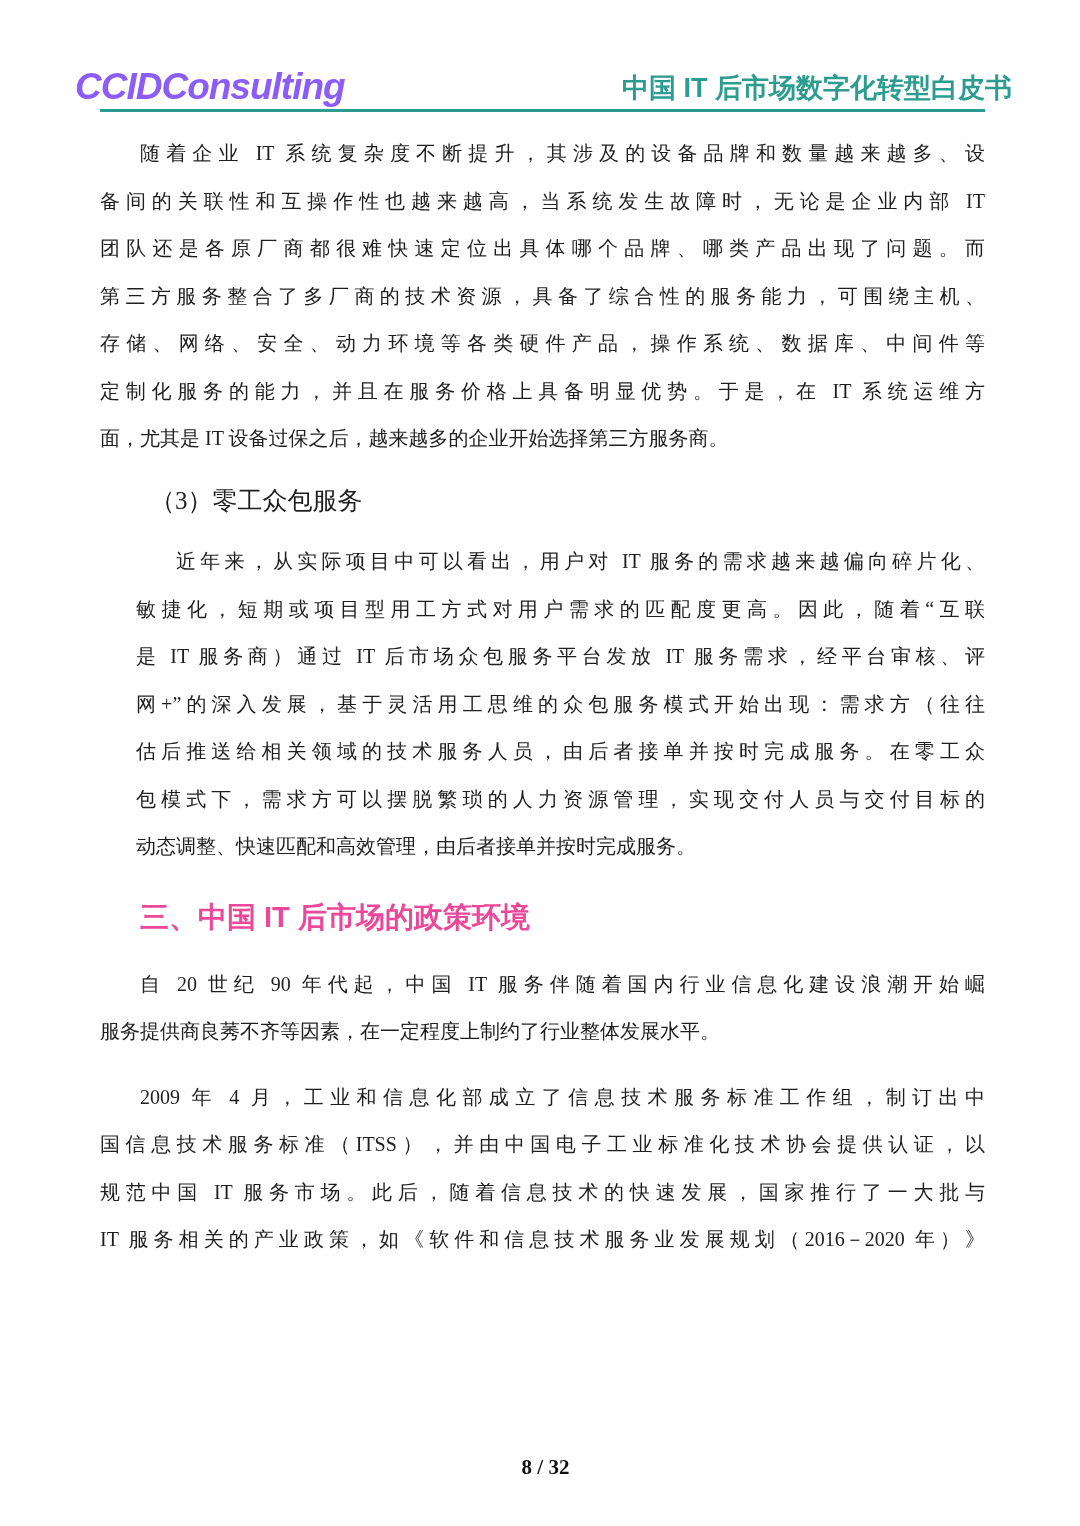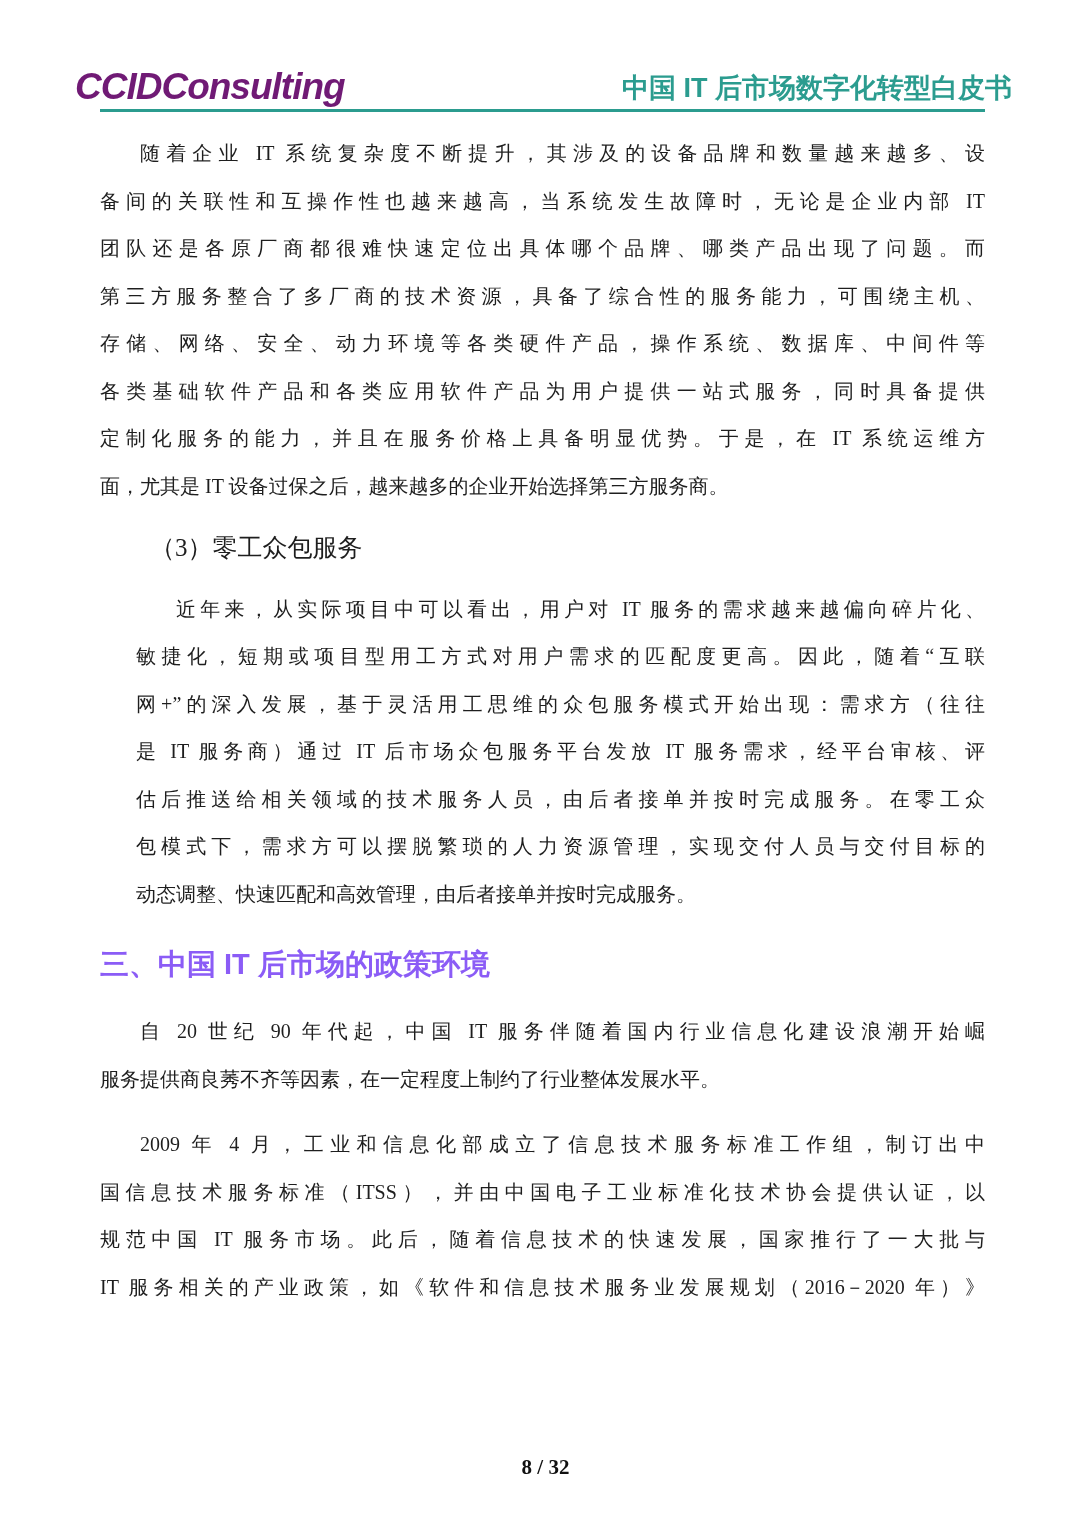--- a/index.html
+++ b/index.html
@@ -26,21 +26,21 @@
     align-items: flex-end;
     margin: 0 68px 0 75px;
   }
   .logo {
     font-family: "Liberation Sans", "DejaVu Sans", sans-serif;
     font-weight: 700;
     font-style: italic;
     font-size: 37px;
     letter-spacing: -1px;
     line-height: 1;
-    color: #701a75;
+    color: #8b5cf6;
   }
   .header-title {
     font-family: "Liberation Sans", "DejaVu Sans", sans-serif;
     font-weight: 700;
     font-size: 27px;
     line-height: 1;
     color: #2b9c8f;
     padding-bottom: 3px;
   }
   .header-rule {
@@ -71,22 +71,23 @@
     line-height: 47.5px;
     text-indent: 2em;
     margin-top: 14px;
   }
   .para-2 { margin-top: 14px; margin-left: 36px; }
   .section-heading {
     font-family: "Liberation Sans", "DejaVu Sans", sans-serif;
     font-weight: 700;
     font-size: 29px;
     line-height: 40px;
-    color: #8b5cf6;
+    color: #ec4899;
     margin-top: 26px;
+    margin-left: 40px;
   }
   .para-3 { margin-top: 12px; }
   .para-4 { margin-top: 18px; }
   
   .footer {
     position: absolute;
     left: 0;
     right: 0;
     bottom: 46px;
     text-align: center;
@@ -112,32 +113,31 @@
   </div>
 
   <div class="content">
 
     <div class="para para-1">
         <div class="line indent">随着企业 IT 系统复杂度不断提升，其涉及的设备品牌和数量越来越多、设</div>
         <div class="line">备间的关联性和互操作性也越来越高，当系统发生故障时，无论是企业内部 IT</div>
         <div class="line">团队还是各原厂商都很难快速定位出具体哪个品牌、哪类产品出现了问题。而</div>
         <div class="line">第三方服务整合了多厂商的技术资源，具备了综合性的服务能力，可围绕主机、</div>
         <div class="line">存储、网络、安全、动力环境等各类硬件产品，操作系统、数据库、中间件等</div>
-        <div class="line">各类基础软件产品和各类应用软件产品为用户提供一站式服务，同时具备提供</div>
         <div class="line">定制化服务的能力，并且在服务价格上具备明显优势。于是，在 IT 系统运维方</div>
         <div class="line ragged">面，尤其是 IT 设备过保之后，越来越多的企业开始选择第三方服务商。</div>
       </div>
 
     <div class="subheading">（3）零工众包服务</div>
 
     <div class="para para-2">
         <div class="line indent">近年来，从实际项目中可以看出，用户对 IT 服务的需求越来越偏向碎片化、</div>
         <div class="line">敏捷化，短期或项目型用工方式对用户需求的匹配度更高。因此，随着“互联</div>
+        <div class="line">是 IT 服务商）通过 IT 后市场众包服务平台发放 IT 服务需求，经平台审核、评</div>
         <div class="line">网+”的深入发展，基于灵活用工思维的众包服务模式开始出现：需求方（往往</div>
-        <div class="line">是 IT 服务商）通过 IT 后市场众包服务平台发放 IT 服务需求，经平台审核、评</div>
         <div class="line">估后推送给相关领域的技术服务人员，由后者接单并按时完成服务。在零工众</div>
         <div class="line">包模式下，需求方可以摆脱繁琐的人力资源管理，实现交付人员与交付目标的</div>
         <div class="line ragged">动态调整、快速匹配和高效管理，由后者接单并按时完成服务。</div>
       </div>
 
     <h2 class="section-heading">三、中国 IT 后市场的政策环境</h2>
 
     <div class="para para-3">
         <div class="line indent">自 20 世纪 90 年代起，中国 IT 服务伴随着国内行业信息化建设浪潮开始崛</div>
         <div class="line ragged">服务提供商良莠不齐等因素，在一定程度上制约了行业整体发展水平。</div>

